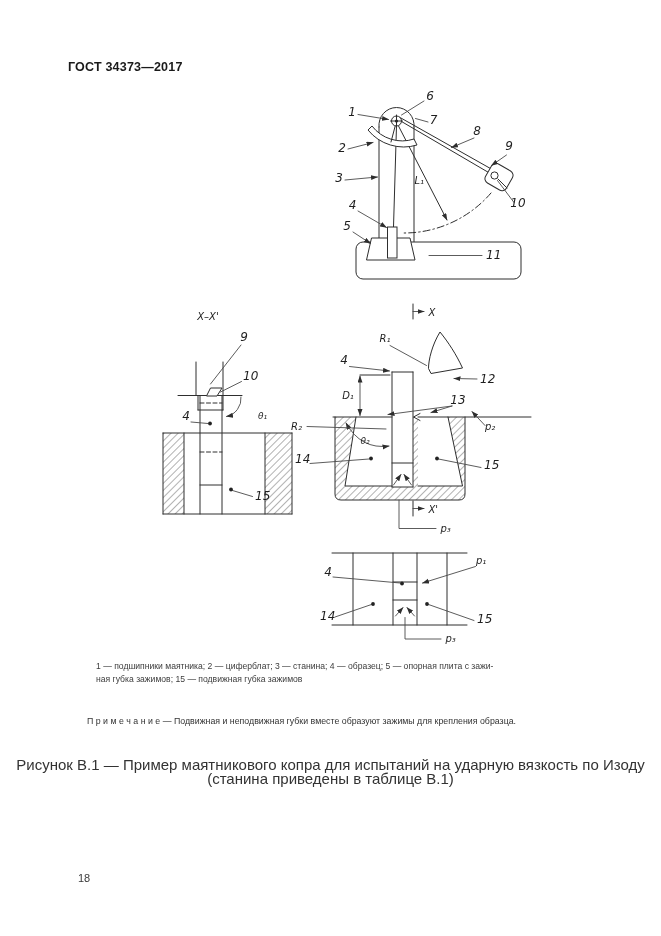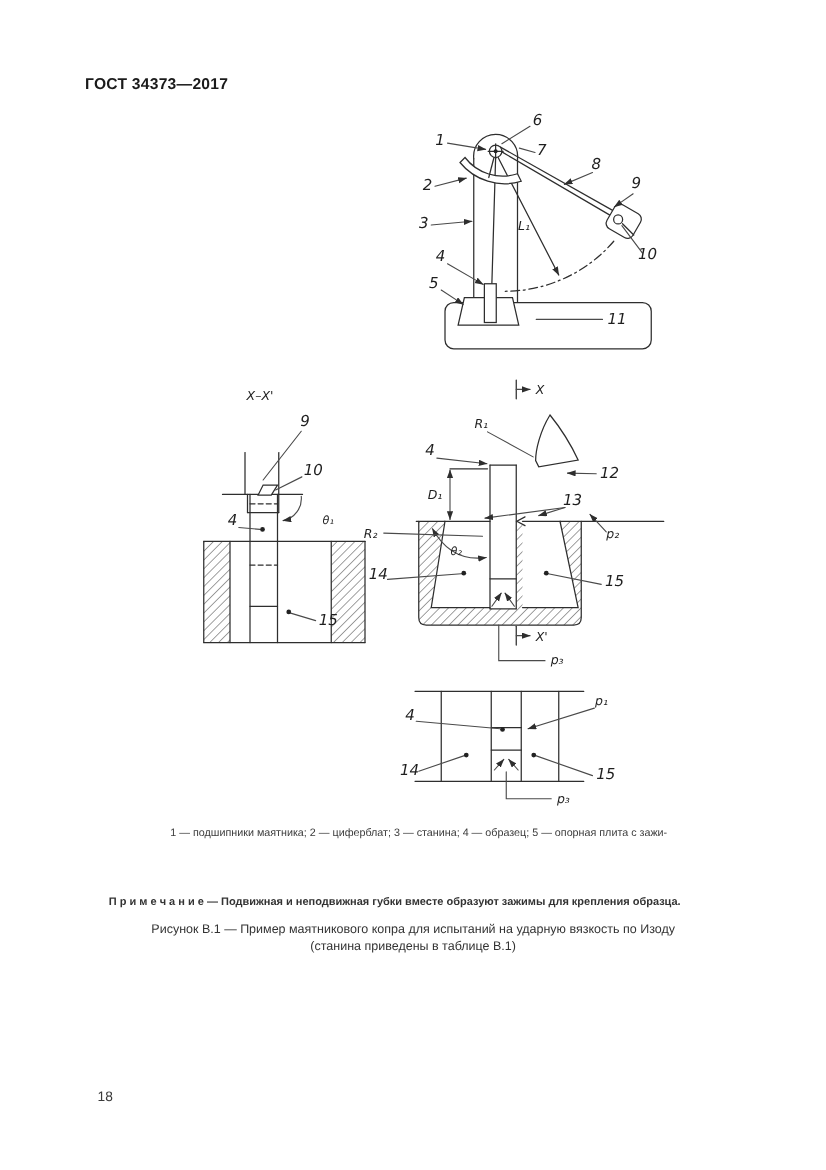--- a/index.html
+++ b/index.html
@@ -1,24 +1,24 @@
 <!DOCTYPE html>
 <html><head>
 <meta charset="utf-8">
 <style>
   html,body{margin:0;padding:0;}
   body{width:661px;height:936px;position:relative;background:#ffffff;
        font-family:"Liberation Sans", sans-serif;color:#222;overflow:hidden;}
   .abs{position:absolute;}
   .header{left:68px;top:60px;font-size:12.5px;font-weight:bold;color:#1a1a1a;letter-spacing:.2px;}
   svg{overflow:visible;}
-  .legend{left:96px;top:660px;width:478px;text-align:center;font-size:8.6px;
+  .legend{left:96px;top:660px;width:478px;text-align:left;font-size:8.6px;
           line-height:12.8px;color:#3c3c3c;}
-  .note{left:87px;top:716px;width:520px;font-size:8.8px;color:#333;font-weight:bold;}
-  .caption{left:0;top:737px;width:661px;text-align:center;font-size:10px;line-height:14px;color:#333;}
+  .note{left:87px;top:716px;width:520px;font-size:8.8px;color:#333;}
+  .caption{left:0;top:758px;width:661px;text-align:center;font-size:15px;line-height:14px;color:#333;}
   .pagenum{left:78px;top:841px;font-size:11px;color:#3a3a3a;margin-top:31px;}
   
   text{font-family:"DejaVu Sans", sans-serif;font-style:italic;fill:#1f1f1f;stroke:none;}
   .cl{font-size:12px;}
   .sym{font-size:10px;}
   .sym2{font-size:9px;}
   .ttl{font-size:10px;}
   .ln{stroke:#2e2e2e;stroke-width:1;fill:none;stroke-linecap:round;}
   .ld{stroke:#4a4a4a;stroke-width:.9;fill:none;stroke-linecap:round;}
   .wf{fill:#ffffff;stroke:#2e2e2e;stroke-width:1;}
@@ -229,20 +229,21 @@
   </g>
   <text class="cl" x="13" y="31" text-anchor="middle">4</text>
   <text class="sym" x="161" y="19">p₁</text>
   <text class="cl" x="5" y="75">14</text>
   <text class="cl" x="162" y="78">15</text>
   <text class="sym" x="130.5" y="97">p₃</text>
 </svg>
 
 <div class="abs legend">
   <div>1 — подшипники маятника; 2 — циферблат; 3 — станина; 4 — образец; 5 — опорная плита с зажи-</div>
+  <div>ная губка зажимов; 15 — подвижная губка зажимов</div>
 </div>
 
 <div class="abs note">П р и м е ч а н и е  — Подвижная и неподвижная губки вместе образуют зажимы для крепления образца.</div>
 
 <div class="abs caption">
   <div>Рисунок В.1 — Пример маятникового копра для испытаний на ударную вязкость по Изоду</div>
   <div>(станина приведены в таблице В.1)</div>
 </div>
 
 <div class="abs pagenum">18</div>

